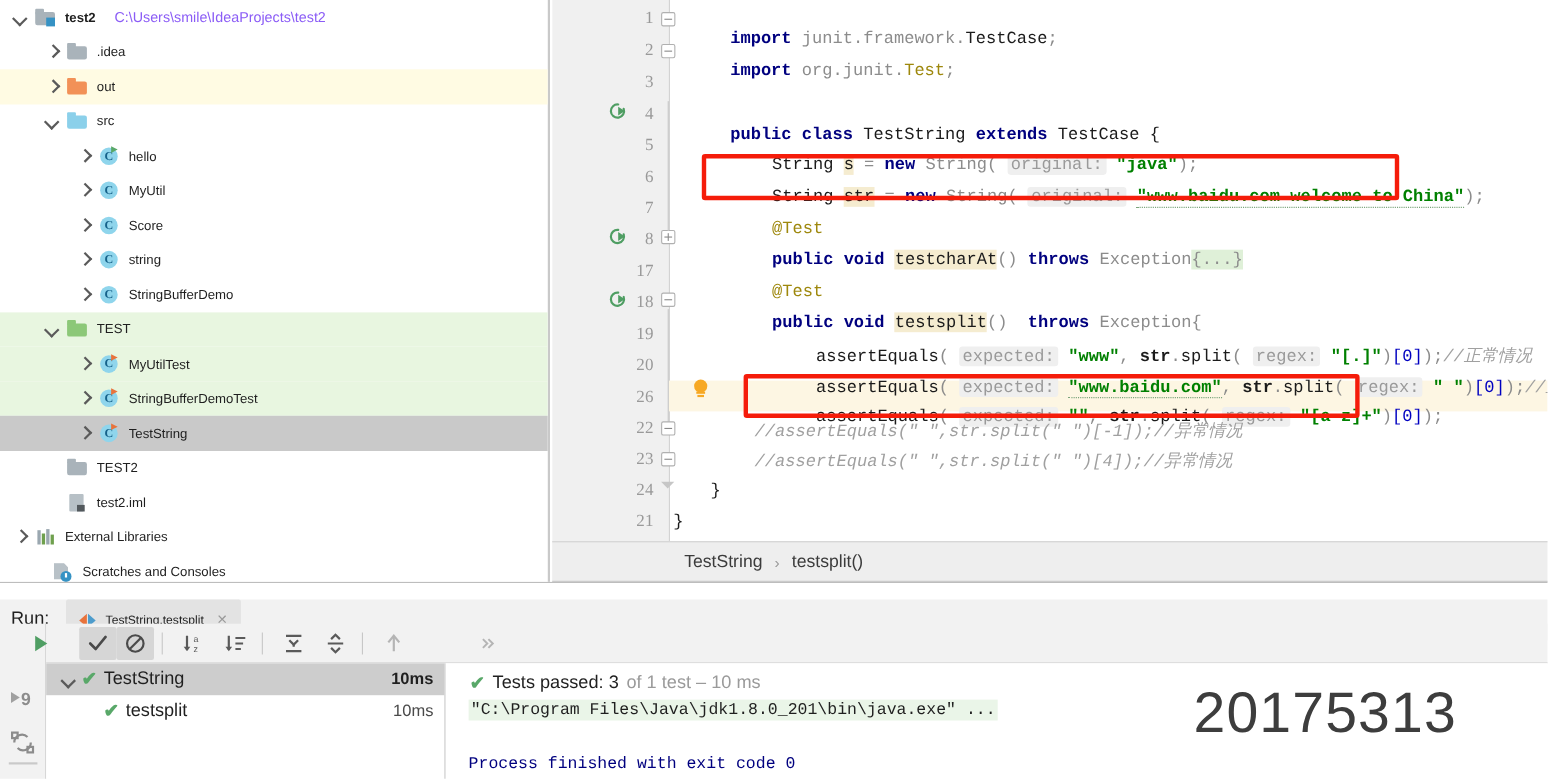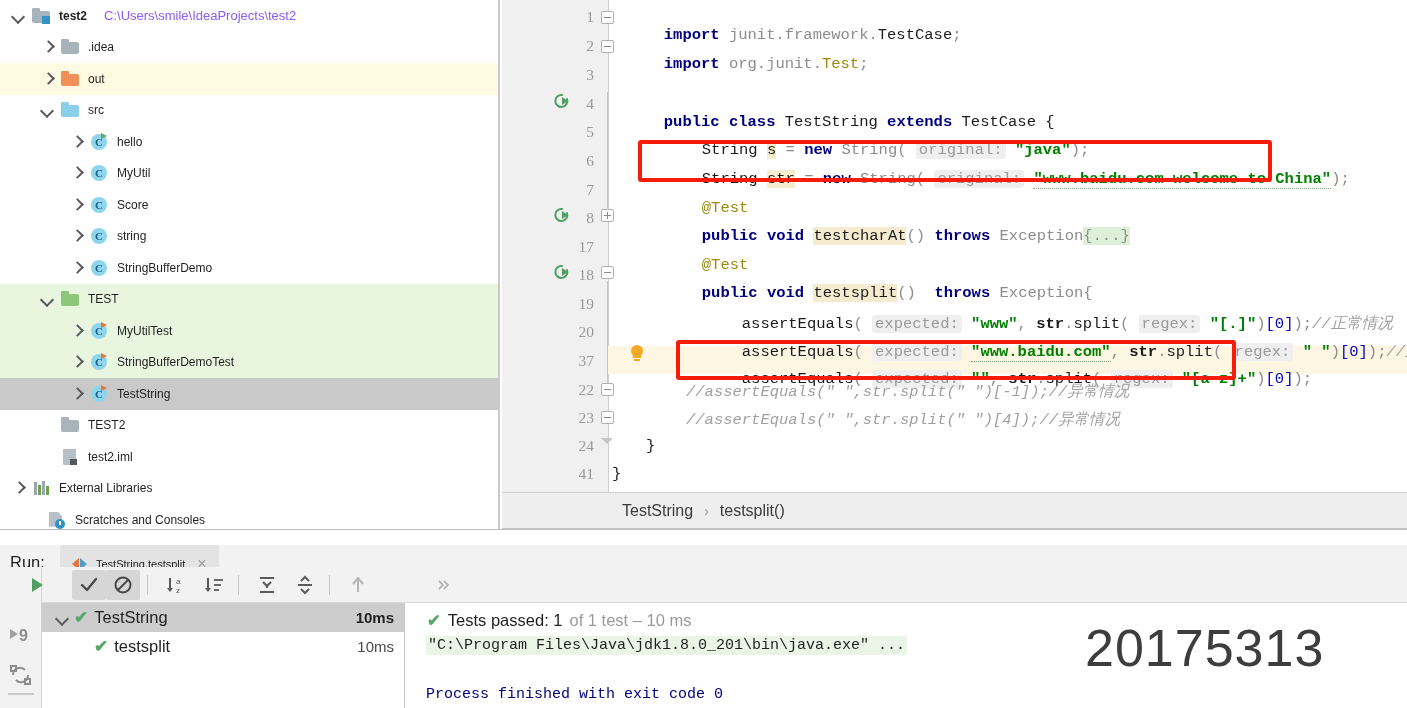--- a/index.html
+++ b/index.html
@@ -398,25 +398,25 @@
         <div class="ln" style="top: 66px; left: 0px; width: 92px;">3</div>
         <div class="ln" style="top: 95px; left: 0px; width: 92px;">4</div>
         <div class="ln" style="top: 123px; left: 0px; width: 92px;">5</div>
         <div class="ln" style="top: 152px; left: 0px; width: 92px;">6</div>
         <div class="ln" style="top: 181px; left: 0px; width: 92px;">7</div>
         <div class="ln" style="top: 209px; left: 0px; width: 92px;">8</div>
         <div class="ln" style="top: 238px; left: 0px; width: 92px;">17</div>
         <div class="ln" style="top: 266px; left: 0px; width: 92px;">18</div>
         <div class="ln" style="top: 295px; left: 0px; width: 92px;">19</div>
         <div class="ln" style="top: 323px; left: 0px; width: 92px;">20</div>
-        <div class="ln" style="top: 352px; left: 0px; width: 92px;">37</div>
+        <div class="ln" style="top: 352px; left: 0px; width: 92px;">26</div>
         <div class="ln" style="top: 381px; left: 0px; width: 92px;">22</div>
         <div class="ln" style="top: 409px; left: 0px; width: 92px;">23</div>
         <div class="ln" style="top: 437px; left: 0px; width: 92px;">24</div>
-        <div class="ln" style="top: 465px; left: 0px; width: 92px;">41</div>
+        <div class="ln" style="top: 465px; left: 0px; width: 92px;">21</div>
       </div>
 
     <div class="line-bg" style="top:346px;background:#fdf6e3;"></div>
 
     <div class="gutter-run" style="top:92px">
       <svg width="20" height="20" viewBox="0 0 20 20">
           <path d="M10 3 A6 6 0 1 0 15 7" stroke="#4f9e63" stroke-width="2" fill="none" stroke-linecap="round"></path>
           <path d="M10 5 L16 9 L10 13 Z" fill="#4f9e63"></path>
         </svg>
     </div>
@@ -612,21 +612,21 @@
       <div class="tb-btn" style="margin-left:52px">
         <svg width="20" height="20" viewBox="0 0 20 20">
             <path d="M5 6 L9 10 L5 14" stroke="#b5b5b5" stroke-width="1.8" fill="none"></path>
             <path d="M10 6 L14 10 L10 14" stroke="#b5b5b5" stroke-width="1.8" fill="none"></path>
           </svg>
       </div>
     </div>
 
     <div id="tests-passed-bar">
       <span class="ok">✔</span>
-      <span class="b">Tests passed: 1</span>
+      <span class="b">Tests passed: 3</span>
       <span class="g">of 1 test – 10 ms</span>
     </div>
 
     <div id="test-tree">
         <div class="test-row sel" style="padding-left: 14px;">
           <span class="tarrow"></span>
           <span class="tcheck">✔</span>
           <span>TestString</span>
           <span class="ttime">10ms</span>
         </div>

